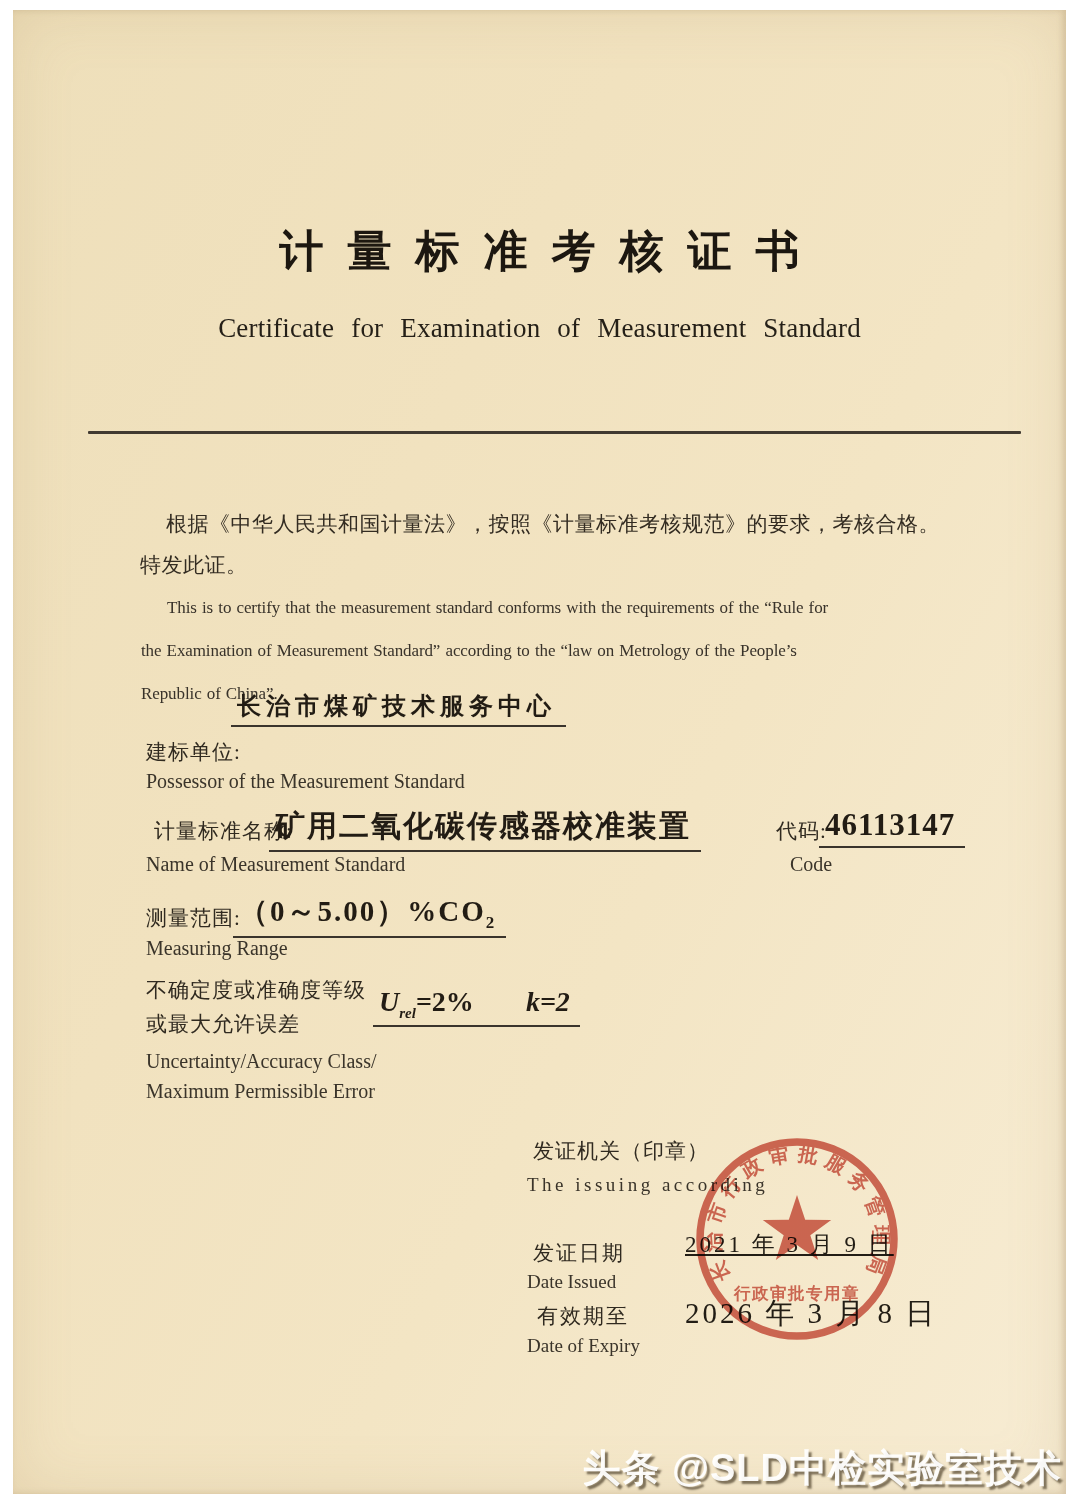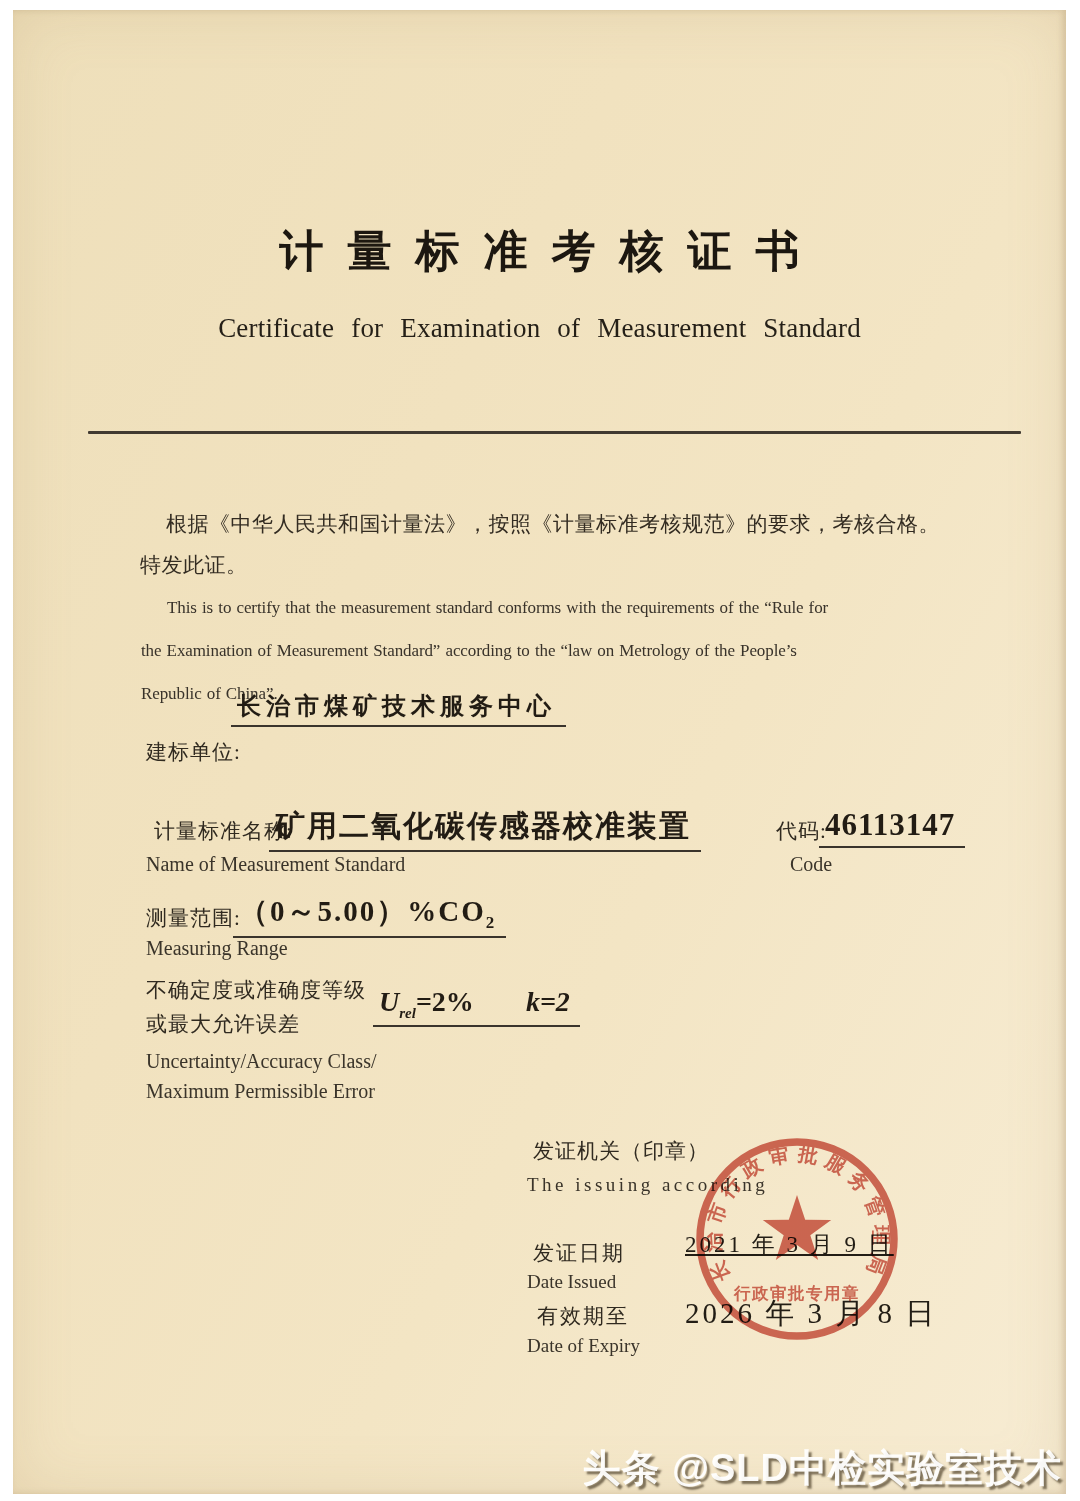--- a/index.html
+++ b/index.html
@@ -103,20 +103,21 @@
 
   <div class="abs para-cn-line pcn1">根据《中华人民共和国计量法》，按照《计量标准考核规范》的要求，考核合格。</div>
   <div class="abs para-cn-line pcn2">特发此证。</div>
 
   <div class="abs para-en-line pen1">This is to certify that the measurement standard conforms with the requirements of the “Rule for</div>
   <div class="abs para-en-line pen2">the Examination of Measurement Standard”  according to the  “law on Metrology of the People’s</div>
   <div class="abs para-en-line pen3">Republic of China”.</div>
 
   <div class="abs lbl-cn f-possessor-lbl">建标单位:</div>
   <div class="abs f-possessor-val"><span class="uvalue">长治市煤矿技术服务中心</span></div>
+  <div class="abs lbl-en f-possessor-en">Possessor of the Measurement Standard</div>
 
   <div class="abs lbl-cn f-name-lbl">计量标准名称:</div>
   <div class="abs f-name-val"><span class="uvalue">矿用二氧化碳传感器校准装置</span></div>
   <div class="abs lbl-cn f-code-lbl">代码:</div>
   <div class="abs f-code-val"><span class="uvalue">46113147</span></div>
   <div class="abs lbl-en f-name-en">Name of Measurement Standard</div>
   <div class="abs lbl-en f-code-en">Code</div>
 
   <div class="abs lbl-cn f-range-lbl">测量范围:</div>
   <div class="abs f-range-val"><span class="uvalue"><span>（0～5.00）%CO</span><sub>2</sub></span></div>

